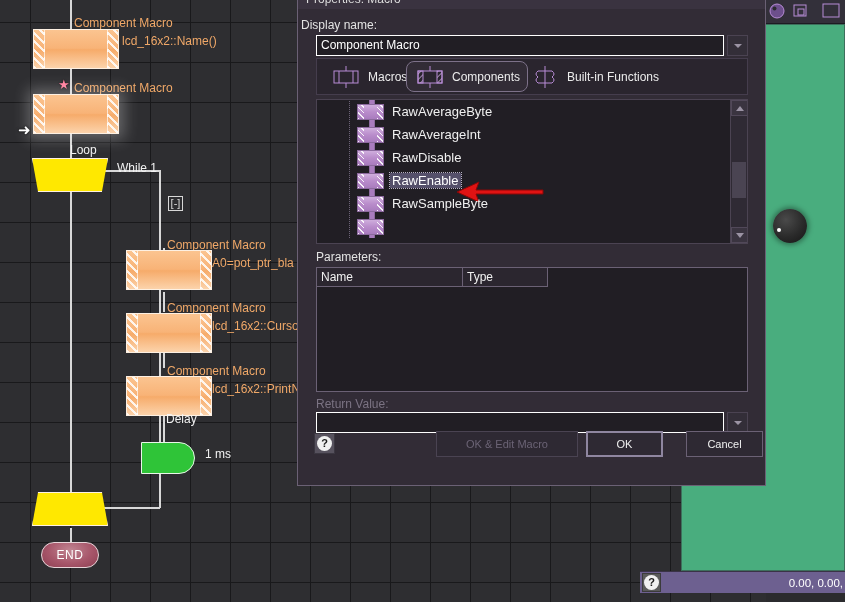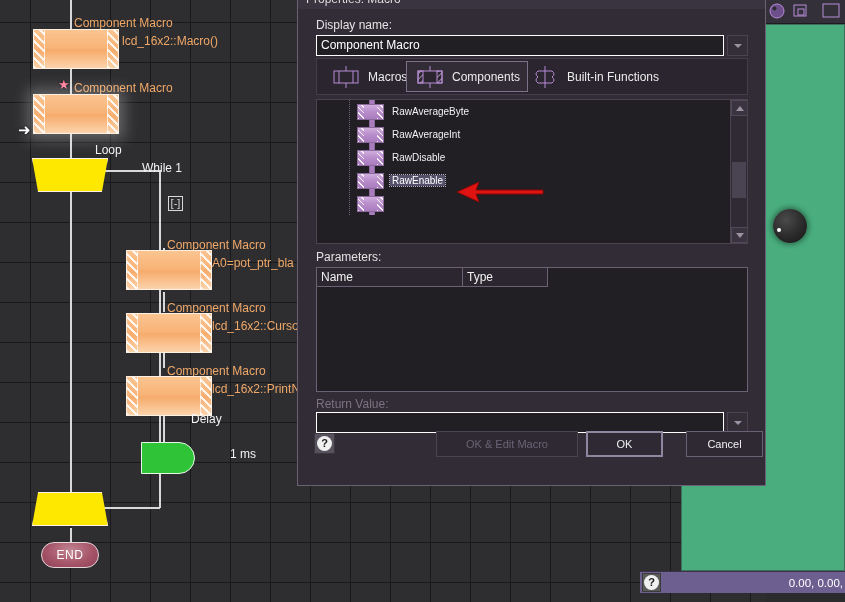--- a/index.html
+++ b/index.html
@@ -30,21 +30,21 @@
   .conn-v { width: 2px; }
   .conn-h { height: 2px; }
 
   .fc-label {
     position: absolute;
     font-size: 12px;
     white-space: nowrap;
     pointer-events: none;
   }
   .lbl-orange { color: #f0a868; }
-  .lbl-white  { color: #f2f2f2; padding-left: 25px; }
+  .lbl-white  { color: #f2f2f2; }
 
   
   .macro-block {
     position: absolute;
     width: 86px; height: 40px;
     background: linear-gradient(to bottom, #fbc490 0%, #f8b377 48%, #f6ab6a 52%, #fcd3ab 100%);
     border: 1px solid #fdf0e2;
     overflow: hidden;
   }
   .macro-block .hatch-l, .macro-block .hatch-r {
@@ -236,21 +236,21 @@
   .tree-spine {
     position: absolute; left: 52px; top: 0; bottom: 0; width: 6px;
     background: #a97cbe; border-left: 1px solid #8c6a9e; border-right: 1px solid #8c6a9e;
     z-index: 0;
   }
   .tree-vline {
     position: absolute; left: 32px; top: 0; bottom: 0;
     border-left: 1px dotted #6d6478;
   }
   .tree-label {
-    color: #f0f0f0; font-size: 10px; white-space: nowrap;
+    color: #f0f0f0; font-size: 13px; white-space: nowrap;
     position: relative; z-index: 2; padding: 0 2px;
   }
   .tree-row.selected .tree-label {
     background: #55506a; outline: 1px dotted #b8b2c6;
     color: #ffffff;
   }
 
   #tree-scrollbar {
     position: absolute; right: 0; top: 0; width: 17px; height: 143px;
     background: #2f2a34; border-left: 1px solid #4b4352;
@@ -324,21 +324,21 @@
     <div class="conn conn-v" style="left:163px; top:292px; height:20px;"></div>
     <div class="conn conn-v" style="left:163px; top:348px; height:20px;"></div>
     <div class="conn conn-v" style="left:163px; top:406px; height:36px;"></div>
     <div class="conn conn-v" style="left:70px; top:528px; height:14px;"></div>
 
     <div class="fc-label lbl-orange" style="left:74px; top:16px;">Component Macro</div>
     <div class="macro-block" style="left:33px; top:29px;">
       <div class="hatch-l"></div>
       <div class="hatch-r"></div>
     </div>
-    <div class="fc-label lbl-orange" style="left:122px; top:34px;">lcd_16x2::Macro()</div>
+    <div class="fc-label lbl-orange" style="left:122px; top:34px;">lcd_16x2::Name()</div>
 
     <div class="star" style="left:58px; top:78px;">★</div>
     <div class="fc-label lbl-orange" style="left:74px; top:81px;">Component Macro</div>
     <div class="macro-block selected" style="left:33px; top:94px;">
       <div class="hatch-l"></div>
       <div class="hatch-r"></div>
     </div>
     <div class="cursor-arrow" style="left:18px; top:122px;">➜</div>
 
     <div class="fc-label lbl-white" style="left:70px; top:143px;">Loop</div>
@@ -410,21 +410,21 @@
     </div>
     <div class="coords">0.00, 0.00,</div>
   </div>
 
   <div id="dialog">
 
     <div id="dialog-titlebar">Properties: Macro</div>
 
     <div id="dlg-body">
 
-      <div class="dlg-label" style="left:18px; top:9px;">Display name:</div>
+      <div class="dlg-label" style="left:3px; top:9px;">Display name:</div>
       <div class="combo-wrap" style="left:18px; top:26px; width:432px;">
         <div class="combo-input">Component Macro</div>
         <div class="combo-btn">
           <span class="caret-down"></span>
         </div>
       </div>
 
       <div id="tabstrip">
 
         <div class="tab" style="left:6px;">
@@ -432,21 +432,21 @@
             <svg width="32" height="22" viewBox="0 0 32 22">
               <line x1="16" y1="0" x2="16" y2="22" stroke="#b88cd6" stroke-width="1"></line>
               <rect x="4" y="5" width="24" height="12" fill="#2a252e" stroke="#b88cd6" stroke-width="1"></rect>
               <line x1="9" y1="5" x2="9" y2="17" stroke="#b88cd6" stroke-width="1"></line>
               <line x1="23" y1="5" x2="23" y2="17" stroke="#b88cd6" stroke-width="1"></line>
             </svg>
           </span>
           <span>Macros</span>
         </div>
 
-        <div class="tab active" style="left:89px;">
+        <div class="tab active" style="left:89px;border-radius:8px;">
           <span class="tab-ico">
             <svg width="32" height="22" viewBox="0 0 32 22">
               <defs>
                 <pattern id="hatchA" width="4" height="4" patternTransform="rotate(45)" patternUnits="userSpaceOnUse">
                   <line x1="0" y1="0" x2="0" y2="4" stroke="#d5b4e6" stroke-width="1.4"></line>
                 </pattern>
               </defs>
               <line x1="16" y1="0" x2="16" y2="22" stroke="#b88cd6" stroke-width="1"></line>
               <rect x="4" y="5" width="24" height="12" fill="#2a252e" stroke="#b88cd6" stroke-width="1"></rect>
               <rect x="4" y="5" width="5" height="12" fill="url(#hatchA)" stroke="#b88cd6" stroke-width="1"></rect>
@@ -505,20 +505,28 @@
 
           <div class="tree-row selected">
             <span class="dashline"></span>
             <span class="tree-ico">
               <span class="h-l"></span>
                 <span class="h-r"></span>
             </span>
             <span class="tree-label">RawEnable</span>
           </div>
 
+          <div class="tree-row">
+            <span class="dashline"></span>
+            <span class="tree-ico">
+              <span class="h-l"></span>
+                <span class="h-r"></span>
+            </span>
+            <span class="tree-label">RawSampleByte</span>
+          </div>
 
           <div class="tree-row">
             <span class="tree-ico" style="margin-left:-0px">
               <span class="h-l"></span>
                 <span class="h-r"></span>
             </span>
           </div>
         </div>
 
         <div id="tree-scrollbar">

